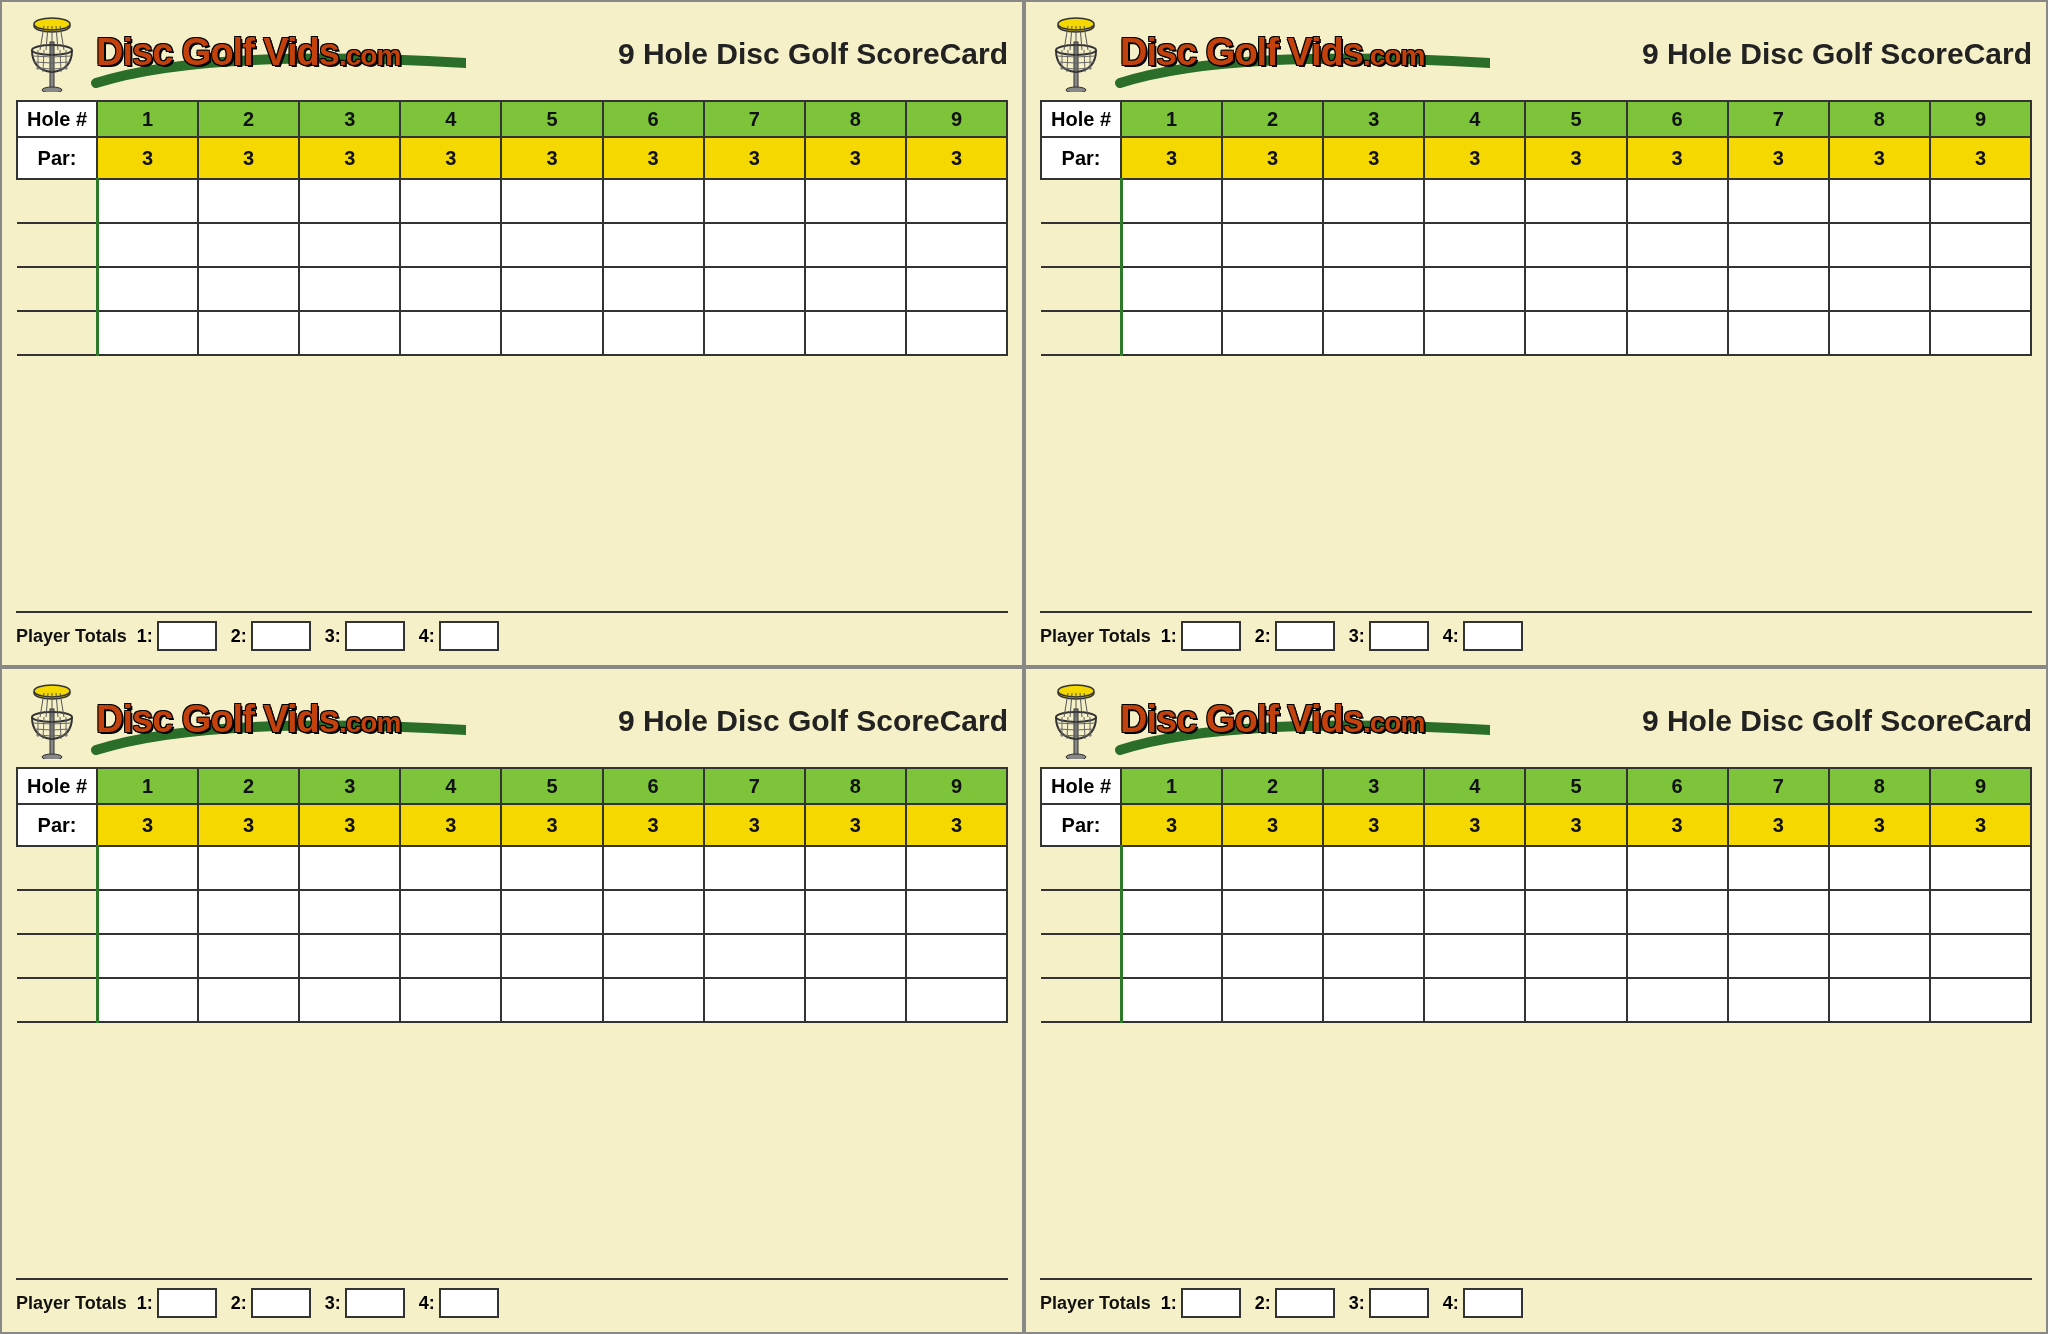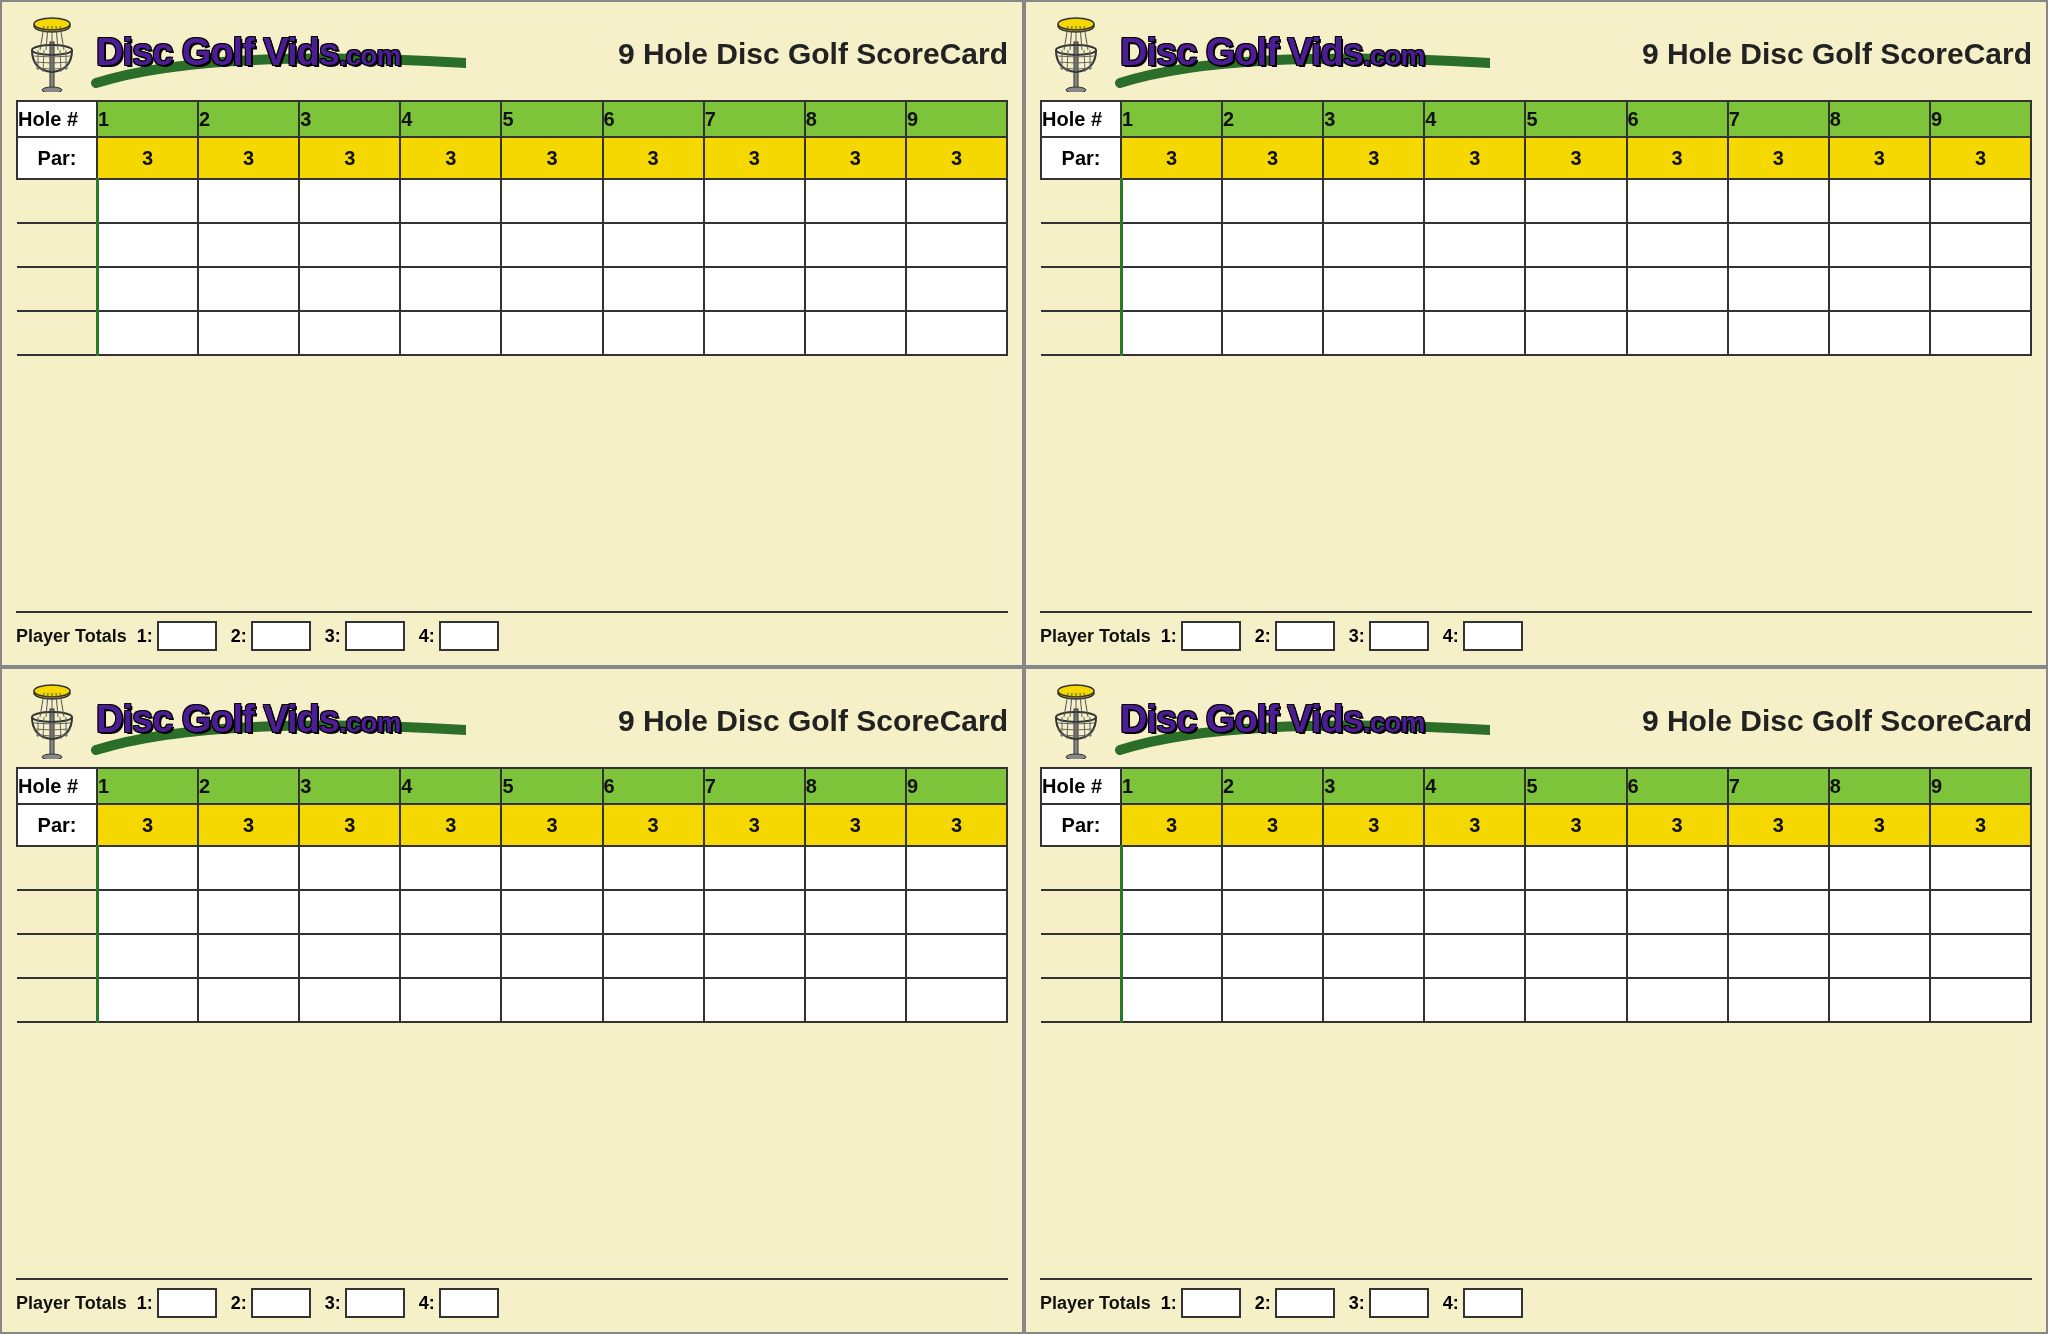--- a/index.html
+++ b/index.html
@@ -46,21 +46,21 @@
       top: 10px;
       left: -10px;
       width: 380px;
       height: 50px;
       pointer-events: none;
     }
     .logo-text {
       font-family: 'Arial Black', Arial, sans-serif;
       font-size: 38px;
       font-weight: 900;
-      color: #4c1d95;
+      color: #c2410c;
       text-shadow: 2px 2px 0 #000, -1px -1px 0 #000, 1px -1px 0 #000, -1px 1px 0 #000;
       position: relative;
       z-index: 2;
       line-height: 1;
       letter-spacing: -1px;
     }
     .logo-text .com {
       font-size: 28px;
     }
     .subtitle {
@@ -78,21 +78,21 @@
       display: flex;
       flex-direction: column;
     }
     table {
       width: 100%;
       border-collapse: collapse;
       table-layout: fixed;
     }
     .hole-row th, .hole-row td {
       border: 2px solid #333;
-      text-align: left;
+      text-align: center;
       font-family: Arial, sans-serif;
       font-weight: bold;
       font-size: 20px;
       height: 36px;
     }
     .hole-label {
       background: #fff;
       font-size: 18px;
       font-weight: bold;
       width: 80px;

